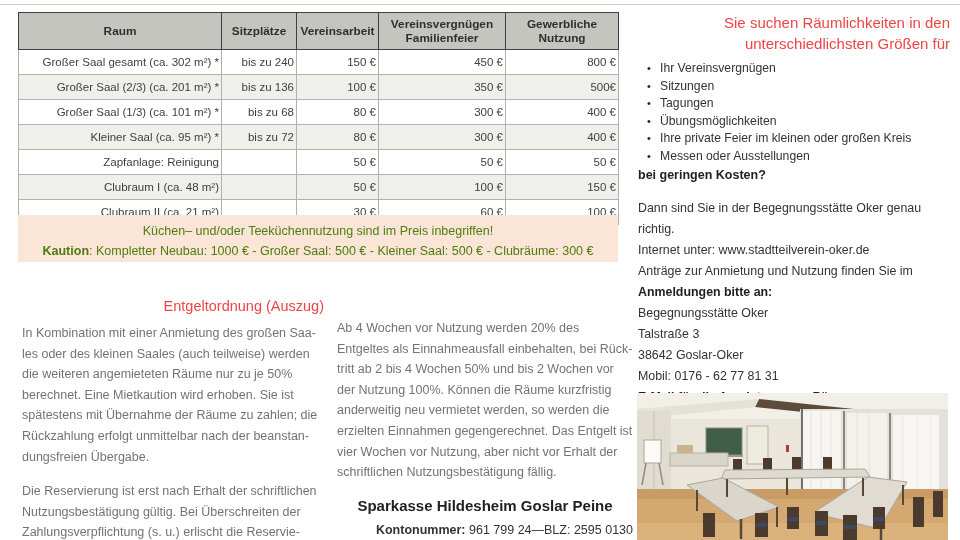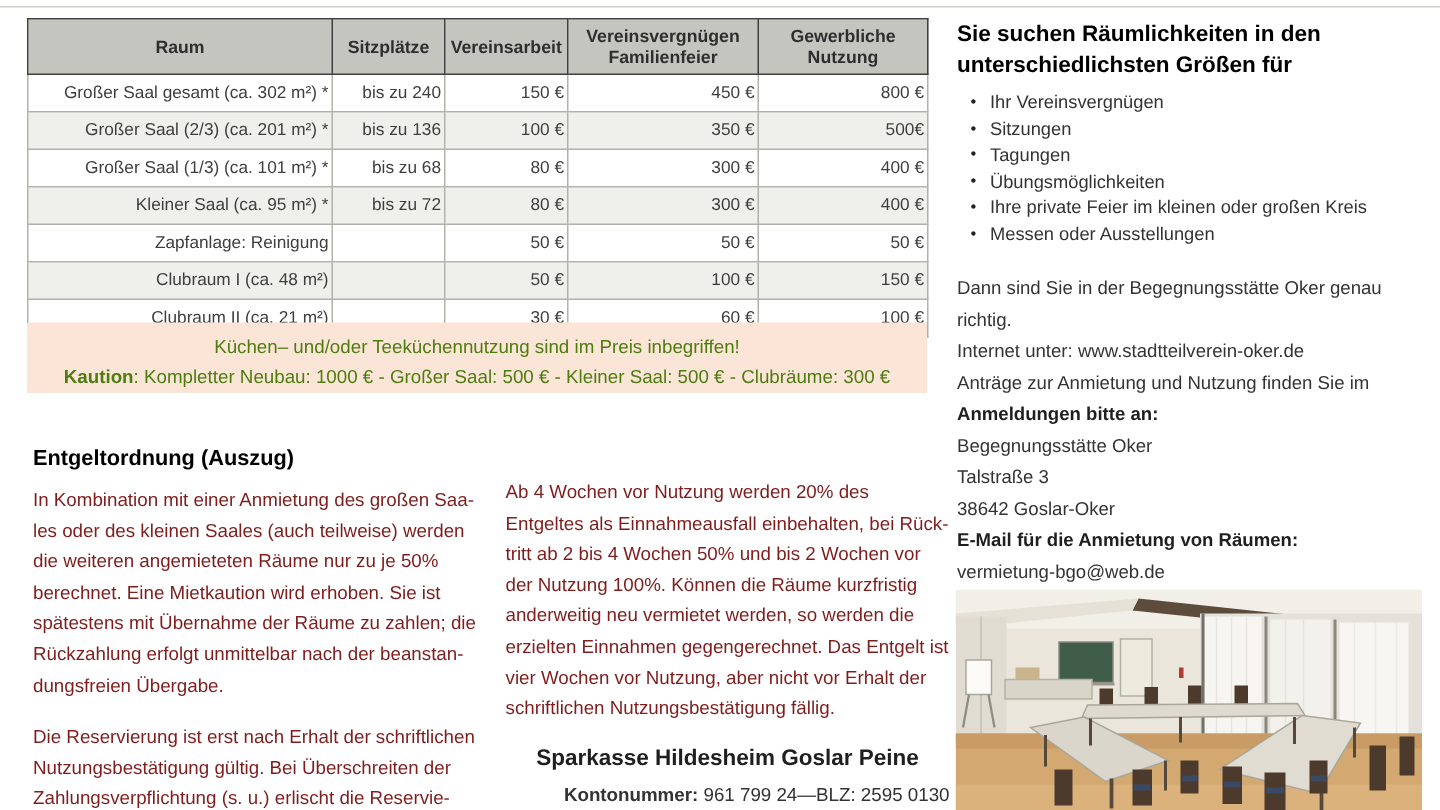--- a/index.html
+++ b/index.html
@@ -36,25 +36,25 @@
   .note-box .line1{padding-top:6px;line-height:20px;}
   .note-box .line2{line-height:20px;}
   .bold{font-weight:bold;}
 
   
   .col-left{position:absolute;left:22px;top:296px;width:302px;}
   .col-mid{position:absolute;left:337px;top:300px;width:296px;}
   .col-right{position:absolute;left:638px;top:12px;width:312px;}
 
   .section-heading{
-    font-size:14.5px;font-weight:bold;color:#000000;text-align:left;
+    font-size:14.5px;font-weight:normal;color:#ef4444;text-align:right;
     line-height:21px;white-space:pre-line;margin-bottom:6px;
   }
   .body-par{
-    font-size:12.5px;line-height:20.6px;color:#7f1d1d;
+    font-size:12.5px;line-height:20.6px;color:#737373;
     white-space:pre-line;margin-bottom:14px;
   }
 
   .bank-name{font-size:15px;font-weight:bold;color:#1f1f1f;text-align:center;margin:8px 0 6px 0;}
   .bank-line{font-size:12.5px;text-align:right;line-height:21px;color:#333;}
 
   .bullet-list{margin:4px 0 0 0;padding:0;list-style:none;}
   .bullet-list li{
     display:flex;align-items:flex-start;font-size:12.2px;line-height:17.6px;color:#333;
   }
@@ -207,29 +207,31 @@
     <li>
         <span class="bullet-dot">•</span>
         <span>Ihre private Feier im kleinen oder großen Kreis</span>
       </li>
     <li>
         <span class="bullet-dot">•</span>
         <span>Messen oder Ausstellungen</span>
       </li>
   </ul>
 
+  <div class="kosten">bei geringen Kosten?</div>
 
   <div class="r-par first">Dann sind Sie in der Begegnungsstätte Oker genau richtig.</div>
   <div class="r-par"><span>Internet unter: </span><span class="r-link">www.stadtteilverein-oker.de</span></div>
   <div class="r-par">Anträge zur Anmietung und Nutzung finden Sie im</div>
 
   <div class="r-bold">Anmeldungen bitte an:</div>
   <div class="r-par">Begegnungsstätte Oker</div>
   <div class="r-par">Talstraße 3</div>
   <div class="r-par">38642 Goslar-Oker</div>
+  <div class="r-par">Mobil: 0176 - 62 77 81 31</div>
   <div class="r-bold">E-Mail für die Anmietung von Räumen:</div>
   <div class="r-par"><span class="r-link">vermietung-bgo@web.de</span></div>
 </div>
 
 <div class="photo">
   <svg width="311" height="147" viewBox="0 0 311 147" xmlns="http://www.w3.org/2000/svg">
 
     <rect x="0" y="0" width="311" height="100" fill="#eae6dc"></rect>
     <rect x="0" y="0" width="311" height="26" fill="#f2efe8"></rect>
 

